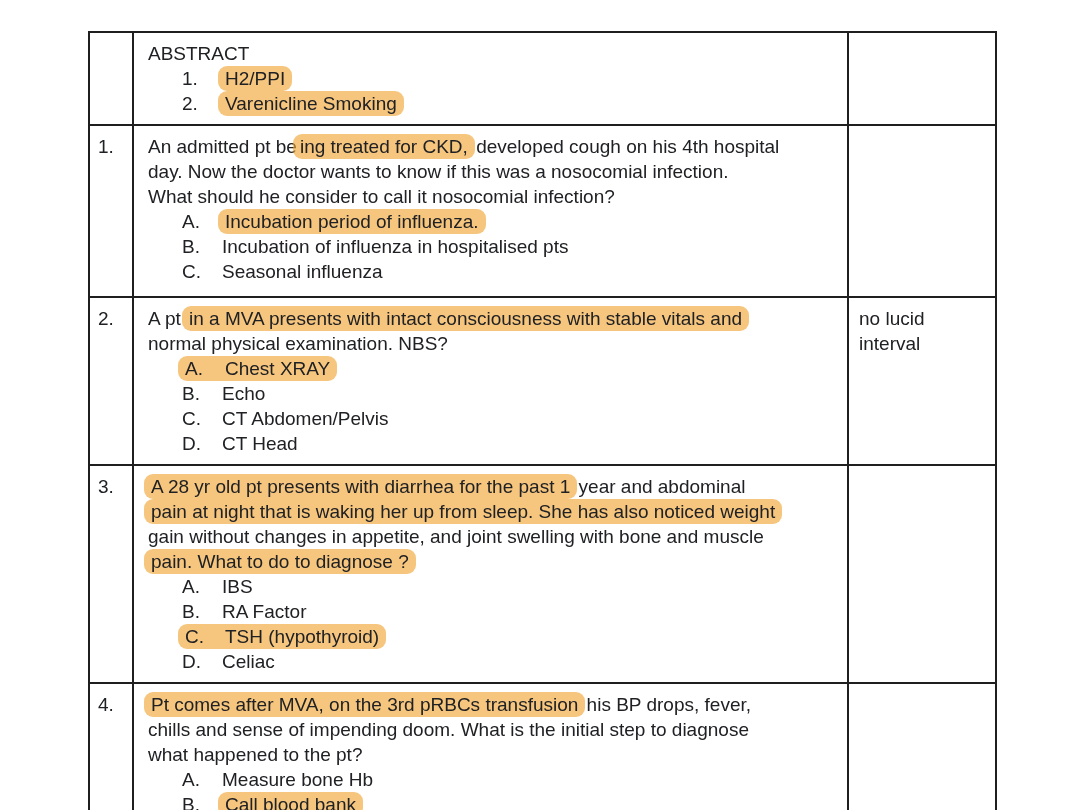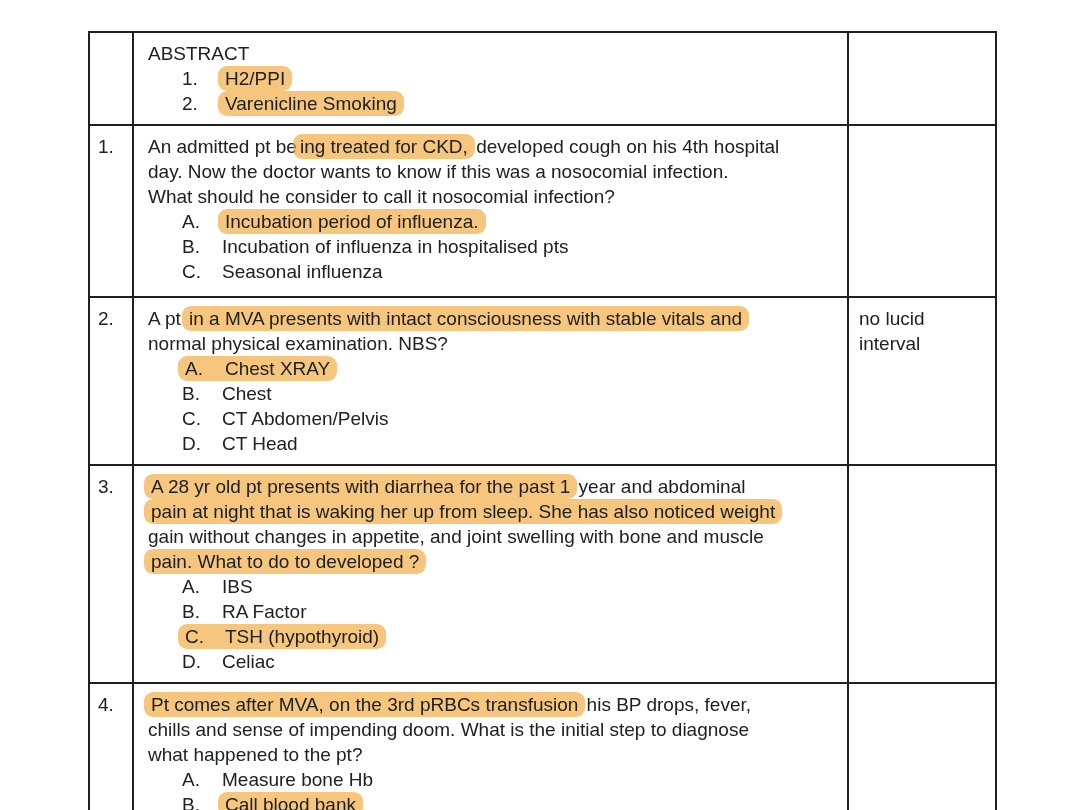--- a/index.html
+++ b/index.html
@@ -79,36 +79,36 @@
 
   <tr class="qrow">
     <td class="num"><span>2.</span></td>
     <td class="body">
       <div class="qtext">
               <div class="line"><span>A pt </span><span class="hl">in a MVA presents with intact consciousness with stable vitals and</span></div>
               <div class="line"><span>normal physical examination. NBS?</span></div>
             </div>
       <div class="opts">
               <div class="opt"><span class="hl"><span class="opt-label">A.</span><span class="opt-text">Chest XRAY</span></span></div>
-              <div class="opt"><span><span class="opt-label">B.</span><span class="opt-text">Chest</span></span></div>
+              <div class="opt"><span><span class="opt-label">B.</span><span class="opt-text">Echo</span></span></div>
               <div class="opt"><span><span class="opt-label">C.</span><span class="opt-text">CT Abdomen/Pelvis</span></span></div>
               <div class="opt"><span><span class="opt-label">D.</span><span class="opt-text">CT Head</span></span></div>
             </div>
     </td>
     <td class="note"><span>no lucid interval</span></td>
   </tr>
 
   <tr class="qrow">
     <td class="num"><span>3.</span></td>
     <td class="body">
       <div class="qtext">
               <div class="line"><span class="hl">A 28 yr old pt presents with diarrhea for the past 1</span><span> year and abdominal</span></div>
               <div class="line"><span class="hl">pain at night that is waking her up from sleep. She has also noticed weight</span></div>
               <div class="line"><span>gain without changes in appetite, and joint swelling with bone and muscle</span></div>
-              <div class="line"><span class="hl">pain. What to do to developed ?</span></div>
+              <div class="line"><span class="hl">pain. What to do to diagnose ?</span></div>
             </div>
       <div class="opts">
               <div class="opt"><span><span class="opt-label">A.</span><span class="opt-text">IBS</span></span></div>
               <div class="opt"><span><span class="opt-label">B.</span><span class="opt-text">RA Factor</span></span></div>
               <div class="opt"><span class="hl"><span class="opt-label">C.</span><span class="opt-text">TSH (hypothyroid)</span></span></div>
               <div class="opt"><span><span class="opt-label">D.</span><span class="opt-text">Celiac</span></span></div>
             </div>
     </td>
     <td class="note"><span></span></td>
   </tr>

